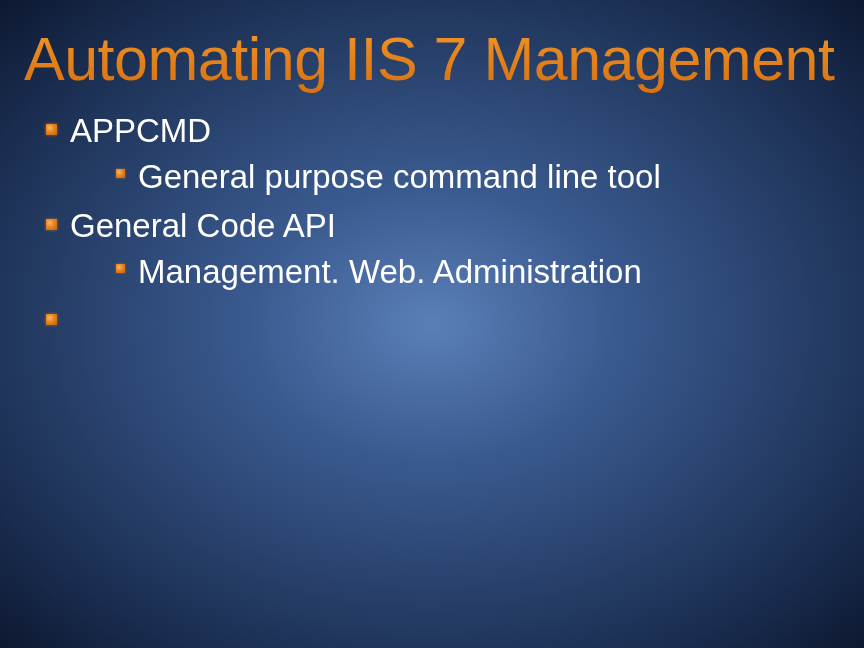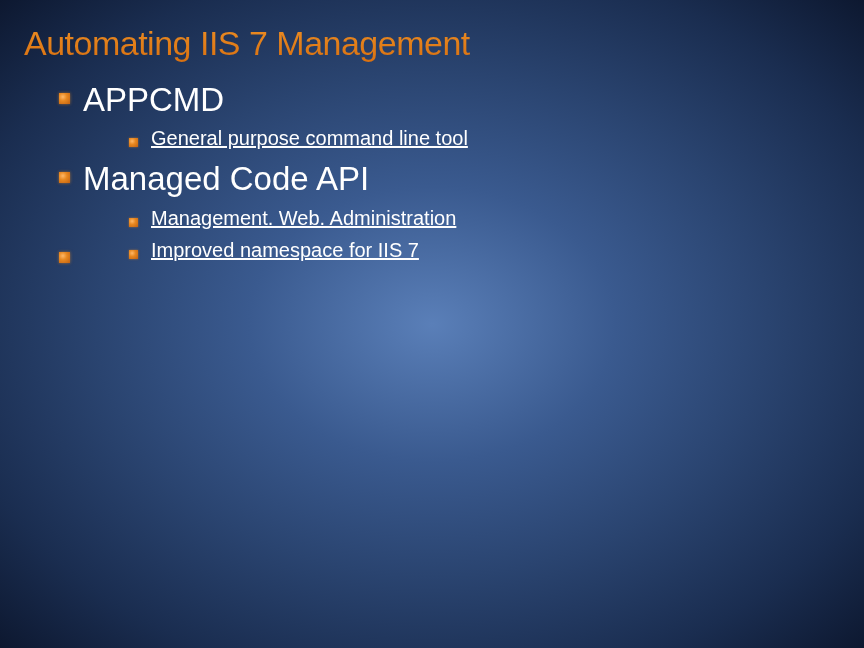--- a/index.html
+++ b/index.html
@@ -10,31 +10,31 @@
     body {
       width: 864px;
       height: 648px;
       background: radial-gradient(ellipse at 50% 50%, #5a7fb8 0%, #3a5a8f 30%, #2a4470 55%, #1a2d50 80%, #0d1830 100%);
       font-family: Arial, Helvetica, sans-serif;
       color: #ffffff;
       overflow: hidden;
       position: relative;
     }
     .slide-title {
-      font-size: 34px;
+      font-size: 61px;
       font-weight: normal;
       padding: 24px 0 0 24px;
       background: linear-gradient(180deg, #f8b84a 0%, #e88820 50%, #d87010 100%);
       -webkit-background-clip: text;
       -webkit-text-fill-color: transparent;
       background-clip: text;
       letter-spacing: -0.5px;
     }
     .content {
-      padding: 16px 0 0 13px;
+      padding: 16px 0 0 0;
     }
     ul {
       list-style: none;
     }
     .level1 {
       padding-left: 30px;
     }
     .level1 > li {
       position: relative;
       padding-left: 40px;
@@ -53,24 +53,23 @@
       box-shadow: 0 0 3px rgba(232,136,32,0.6);
     }
     .level2 {
       padding-left: 36px;
       margin-top: 6px;
       margin-bottom: 8px;
     }
     .level2 > li {
       position: relative;
       padding-left: 32px;
-      font-size: 20px;
+      font-size: 33px;
       line-height: 1.2;
       margin-bottom: 2px;
-      text-decoration: underline;
     }
     .level2 > li::before {
       content: "";
       position: absolute;
       left: 10px;
       top: 12px;
       width: 9px;
       height: 9px;
       background: radial-gradient(circle at 35% 35%, #ffb868 0%, #e88820 40%, #c06010 100%);
       box-shadow: 0 0 2px rgba(232,136,32,0.6);
@@ -88,28 +87,23 @@
   <ul class="level1">
     <li>
       <span>APPCMD</span>
       <ul class="level2">
         <li>
           <span>General purpose command line tool</span>
         </li>
       </ul>
     </li>
     <li>
-      <span>Managed Code API</span>
+      <span>General Code API</span>
       <ul class="level2">
         <li>
           <span>Management. Web. Administration</span>
         </li>
       </ul>
     </li>
     <li>
-      <ul class="level2">
-        <li>
-          <span>Improved namespace for IIS 7</span>
-        </li>
-      </ul>
     </li>
   </ul>
 </div>
 
 </body></html>

